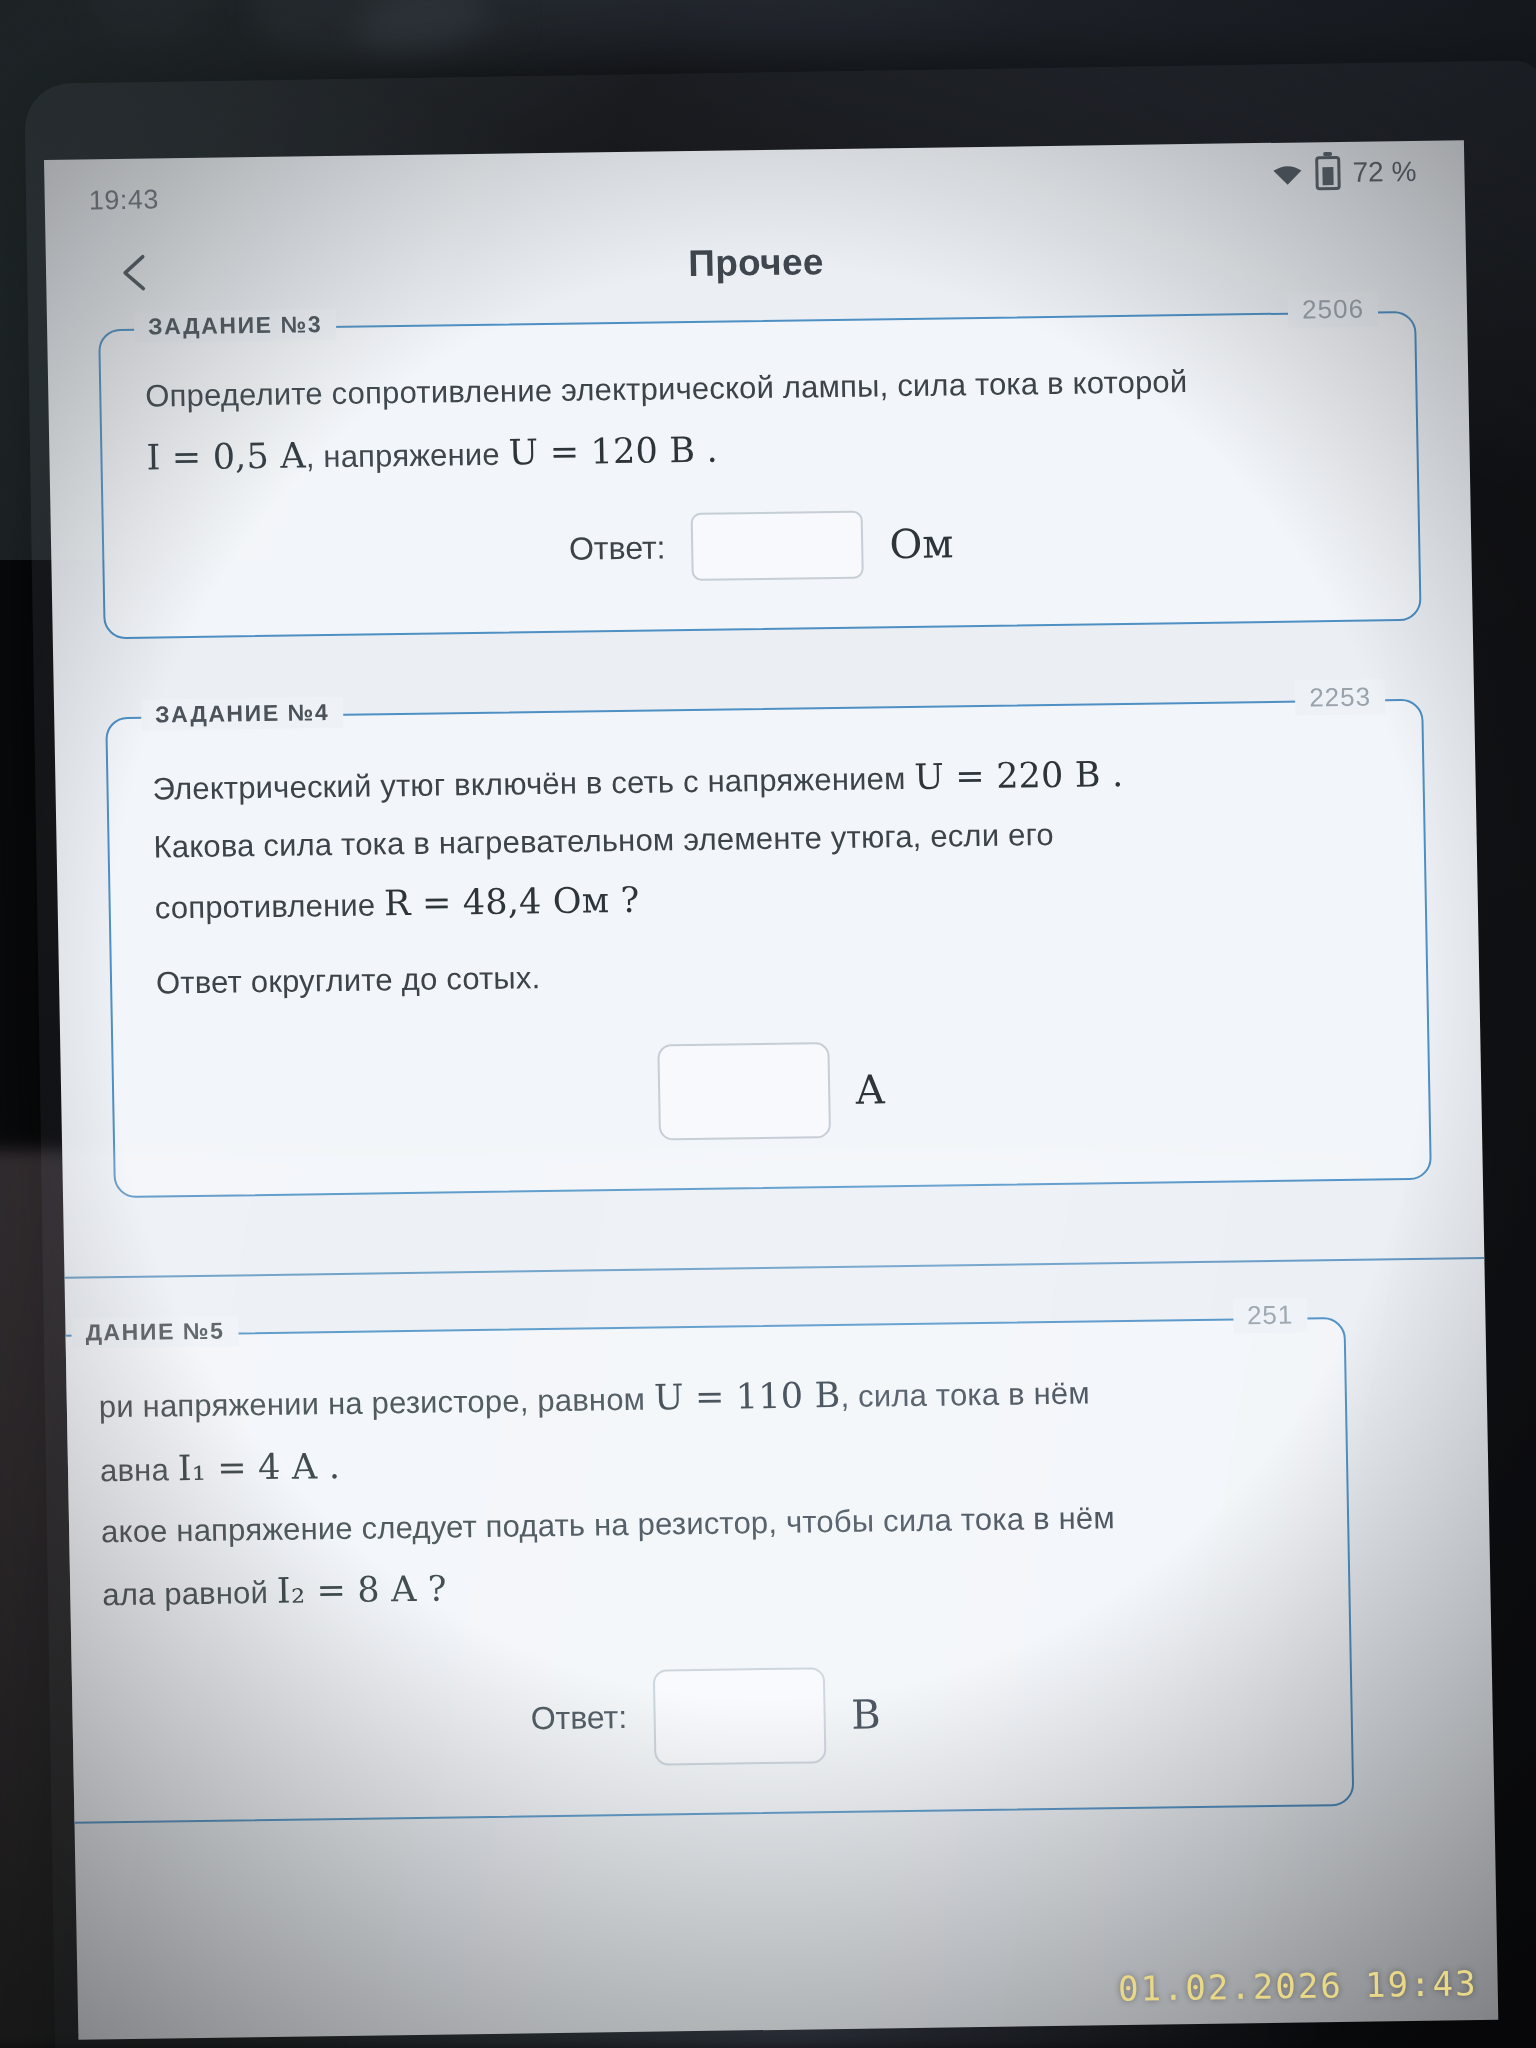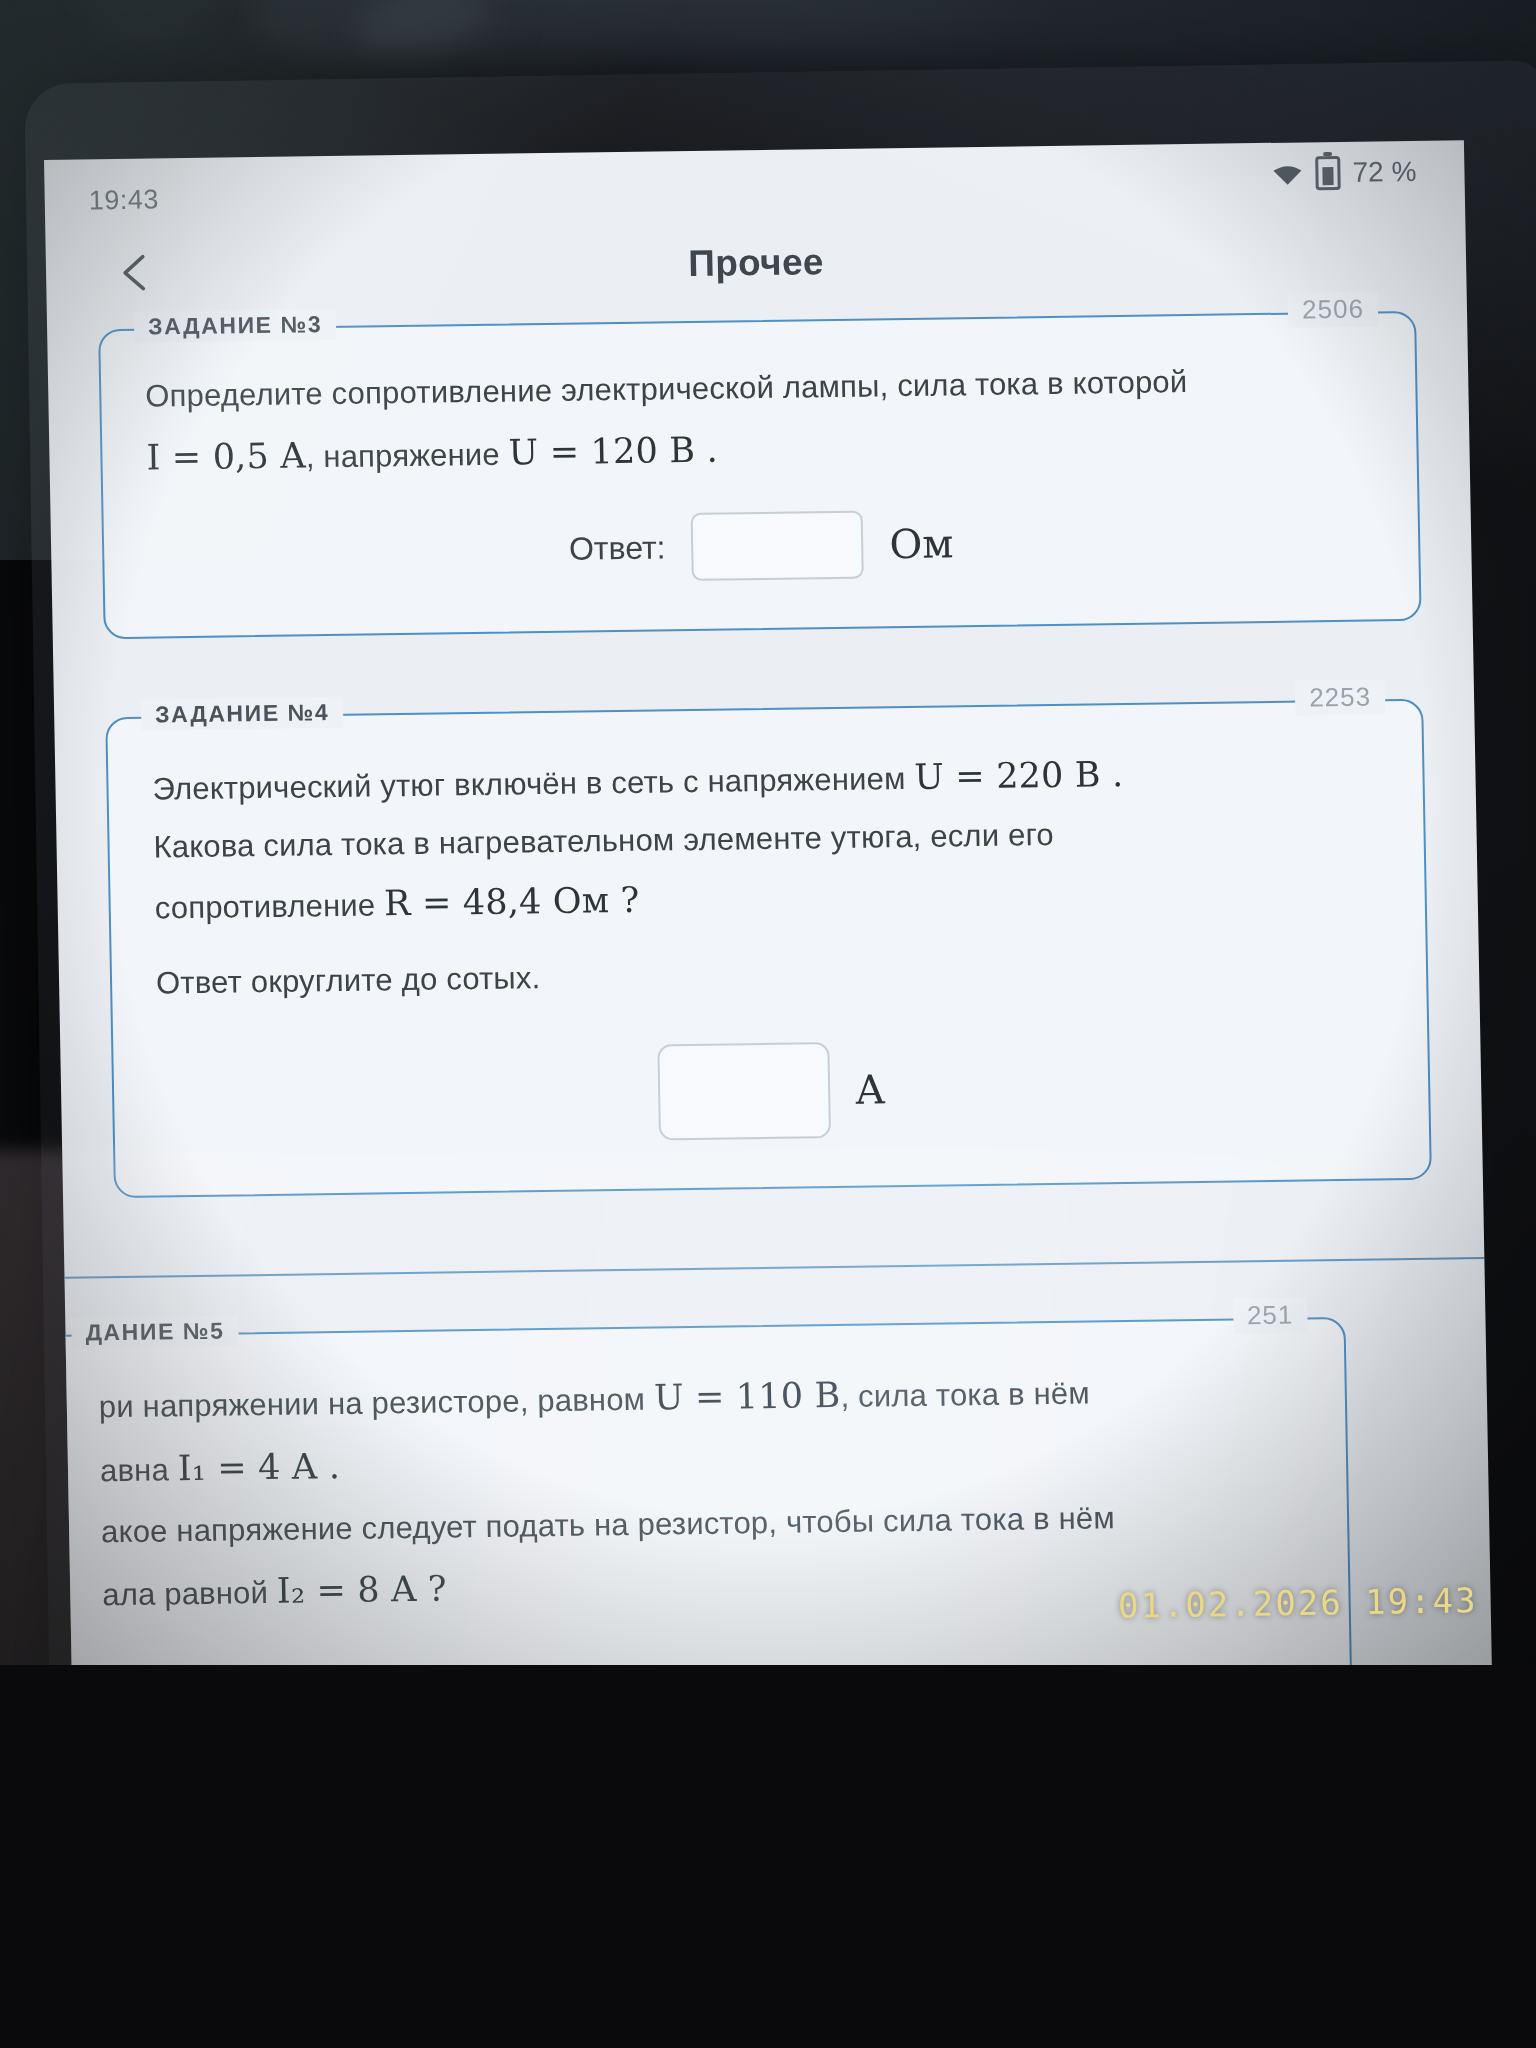--- a/index.html
+++ b/index.html
@@ -9,21 +9,21 @@
     width: 1536px;
     height: 2048px;
     overflow: hidden;
     font-family: "Liberation Sans", sans-serif;
   }
 
   
   #photo {
     position: relative;
     width: 1536px;
-    height: 1665px;
+    height: 2048px;
     background: #737373;
     overflow: hidden;
   }
 
   
   #bezel-bg {
     position: absolute;
     inset: 0;
     background:
       radial-gradient(ellipse 900px 500px at 45% -5%, #2b3038 0%, #15171b 45%, #0a0b0d 100%),

